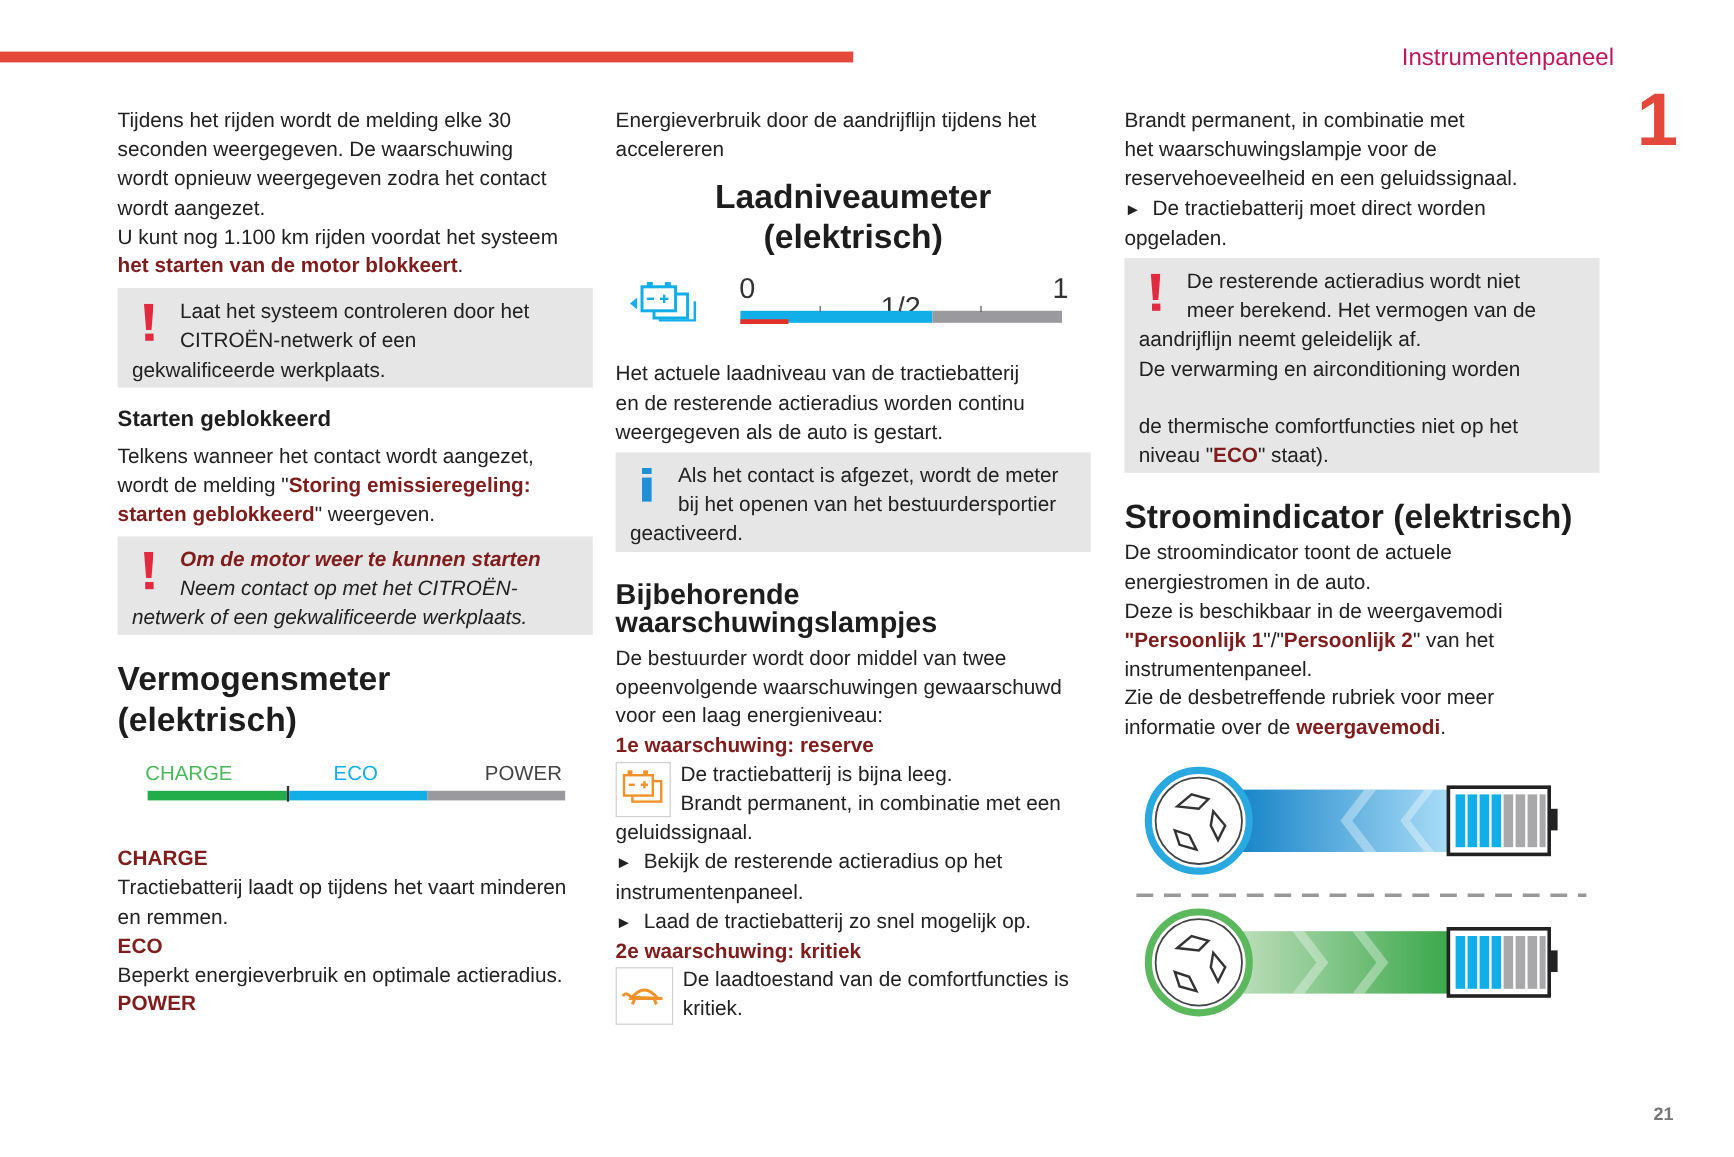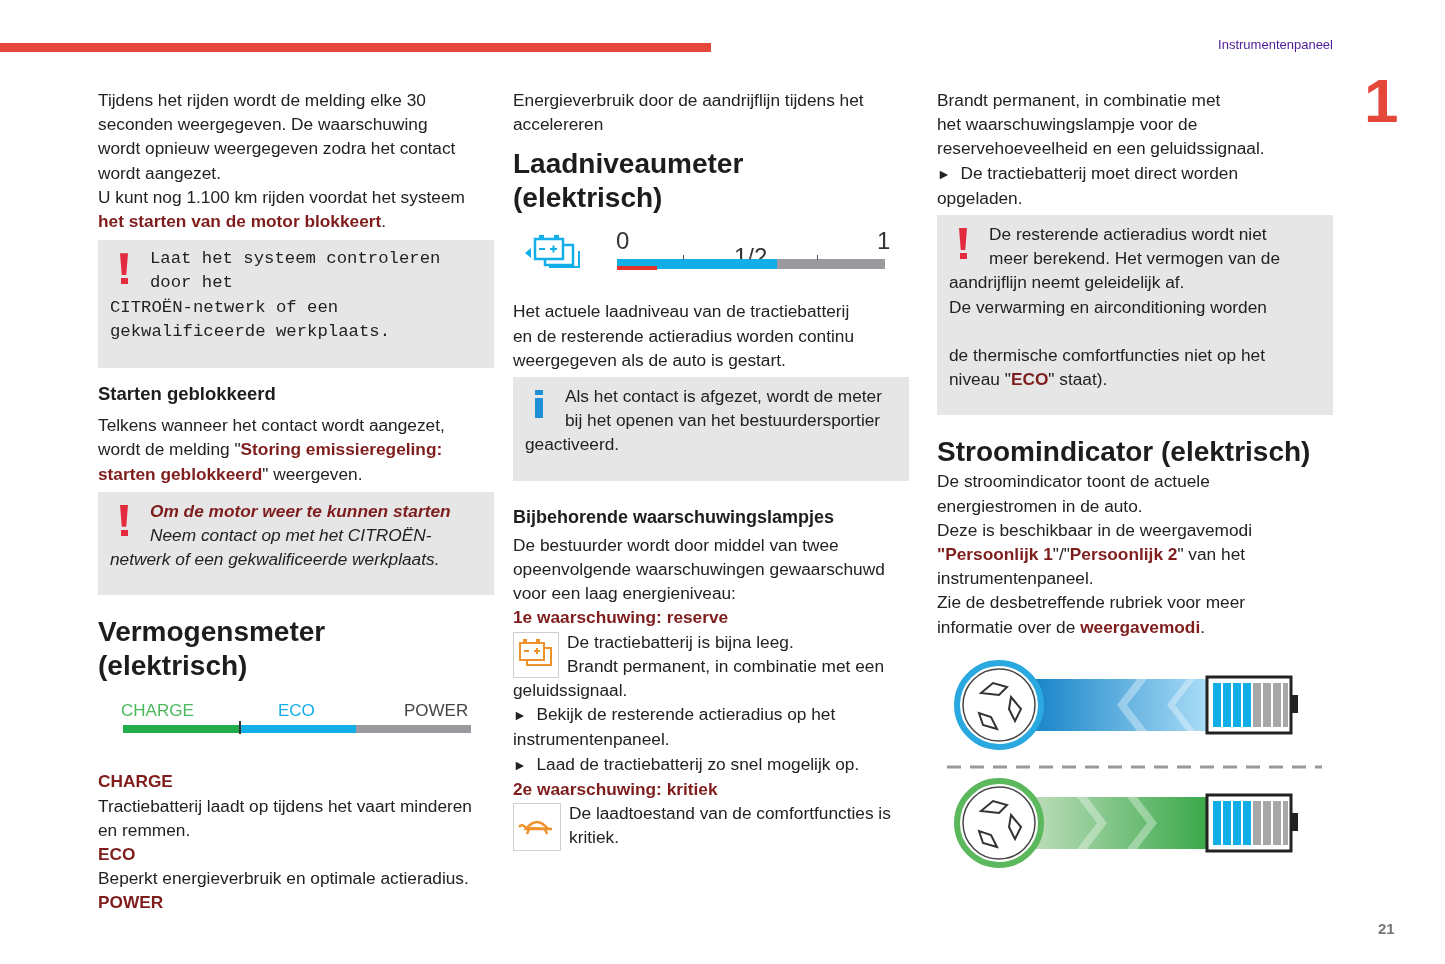--- a/index.html
+++ b/index.html
@@ -1,28 +1,28 @@
 <!DOCTYPE html>
 <html><head>
 <meta charset="utf-8">
 <style>
   html, body { margin:0; padding:0; background:#ffffff; }
   body { width:1445px; height:964px; position:relative; overflow:hidden;
          font-family:"Liberation Sans", sans-serif; color:#222; }
   .topbar { position:absolute; left:0; top:43px; width:711px; height:9px; background:#e4483a; }
-  .header-title { position:absolute; right:112px; top:37px; font-size:13px; color:#4c1d95; }
+  .header-title { position:absolute; right:100px; top:37px; font-size:20px; color:#be185d; }
   .chapter-num { position:absolute; left:1364px; top:70px; font-size:62px; font-weight:bold; color:#e4483a; line-height:1; }
   .page-num { position:absolute; left:1378px; top:920px; font-size:15px; font-weight:bold; color:#777; }
 
   .col { position:absolute; top:88px; width:396px; font-size:17.3px; line-height:24.2px; }
   .col1 { left:98px; } .col2 { left:513px; } .col3 { left:937px; }
   p { margin:0; }
   b { font-weight:bold; color:#7f1d1d; }
 
-  .note { background:#e6e6e6; padding:7px 12px 24px 12px; position:relative; margin:0; }
+  .note { background:#e6e6e6; padding:7px 12px 3px 12px; position:relative; margin:0; }
   .note .mark { float:left; width:40px; height:40px; position:relative; }
   .excl { position:absolute; left:10px; top:6px; width:8px; height:22px; background:#e22b3f;
           clip-path:polygon(0 0,100% 0,78% 100%,22% 100%); }
   .excl-dot { position:absolute; left:11px; top:31px; width:7px; height:6px; background:#e22b3f; }
   .info-bar { position:absolute; left:10px; top:14px; width:8px; height:20px; background:#1f8fd6; }
   .info-dot { position:absolute; left:10px; top:6px; width:8px; height:5px; background:#1f8fd6; }
 
   h2 { font-size:28px; line-height:34px; margin:0; font-weight:bold; color:#1d1d1d; }
   h3 { font-size:18.5px; margin:0; font-weight:bold; color:#1d1d1d; }
   .lamp { width:46px; height:46px; border:1px solid #cfcfcf; float:left; margin:2px 8px 0 0; box-sizing:border-box; display:flex; align-items:center; justify-content:center; }
@@ -34,21 +34,21 @@
 <div class="header-title">Instrumentenpaneel</div>
 <div class="chapter-num">1</div>
 <div class="page-num">21</div>
 
 <div class="col col1">
   <p>
     <span>Tijdens het rijden wordt de melding elke 30</span><br><span>seconden weergegeven. De waarschuwing</span><br>
     <span>wordt opnieuw weergegeven zodra het contact</span><br><span>wordt aangezet.</span><br>
     <span>U kunt nog 1.100 km rijden voordat het systeem</span><br><b>het starten van de motor blokkeert</b><span>.</span>
   </p>
-  <div class="note" style="margin-top:7px;font-family:Liberation Mono, monospace;">
+  <div class="note" style="margin-top:7px;">
     <div class="mark">
         <div class="excl"></div>
         <div class="excl-dot"></div>
       </div>
     <span>Laat het systeem controleren door het</span><br><span>CITROËN-netwerk of een</span><br>
     <span>gekwalificeerde werkplaats.</span>
   </div>
   <h3 style="margin-top:14px;">Starten geblokkeerd</h3>
   <p style="margin-top:7px;">
     <span>Telkens wanneer het contact wordt aangezet,</span><br>
@@ -78,21 +78,21 @@
   <div style="margin-top:10px;">
     <b>CHARGE</b><br>
     <span>Tractiebatterij laadt op tijdens het vaart minderen</span><br><span>en remmen.</span><br>
     <b>ECO</b><br><span>Beperkt energieverbruik en optimale actieradius.</span><br>
     <b>POWER</b>
   </div>
 </div>
 
 <div class="col col2">
   <p><span>Energieverbruik door de aandrijflijn tijdens het</span><br><span>accelereren</span></p>
-  <h2 style="margin-top:11px;">
+  <h2 style="margin-top:11px;text-align:center;">
     <span>Laadniveaumeter</span><br><span>(elektrisch)</span>
   </h2>
   <div style="position:relative; height:70px; margin-top:14px;">
     <svg style="position:absolute; left:12px; top:6px;" width="60" height="40" viewBox="0 0 60 40">
       <polygon points="0,18 6,13 6,23" fill="#12aee8"></polygon>
       <rect x="20" y="10" width="28" height="20" fill="#fff" stroke="#12aee8" stroke-width="2.5"></rect>
       <rect x="10" y="4" width="28" height="20" fill="#fff" stroke="#12aee8" stroke-width="2.5"></rect>
       <rect x="14" y="0" width="5" height="4" fill="#12aee8"></rect>
         <rect x="29" y="0" width="5" height="4" fill="#12aee8"></rect>
       <rect x="14" y="13" width="6" height="2" fill="#12aee8"></rect>
@@ -114,21 +114,21 @@
     <span>Het actuele laadniveau van de tractiebatterij</span><br><span>en de resterende actieradius worden continu</span><br><span>weergegeven als de auto is gestart.</span>
   </p>
   <div class="note" style="margin-top:5px;">
     <div class="mark">
         <div class="info-dot"></div>
         <div class="info-bar"></div>
       </div>
     <span>Als het contact is afgezet, wordt de meter</span><br><span>bij het openen van het bestuurdersportier</span><br>
     <span>geactiveerd.</span>
   </div>
-  <h3 style="margin-top:24px; font-size:18px;">Bijbehorende waarschuwingslampjes</h3>
+  <h3 style="margin-top:24px; font-size:24px;">Bijbehorende waarschuwingslampjes</h3>
   <p style="margin-top:4px;">
     <span>De bestuurder wordt door middel van twee</span><br><span>opeenvolgende waarschuwingen gewaarschuwd</span><br><span>voor een laag energieniveau:</span>
   </p>
   <b>1e waarschuwing: reserve</b>
   <div>
     <div class="lamp">
       <svg width="38" height="34" viewBox="0 0 38 34">
         <rect x="10" y="10" width="24" height="17" fill="#fff" stroke="#f0922b" stroke-width="2"></rect>
         <rect x="3" y="5" width="24" height="17" fill="#fff" stroke="#f0922b" stroke-width="2"></rect>
         <rect x="6" y="1" width="4" height="4" fill="#f0922b"></rect>

